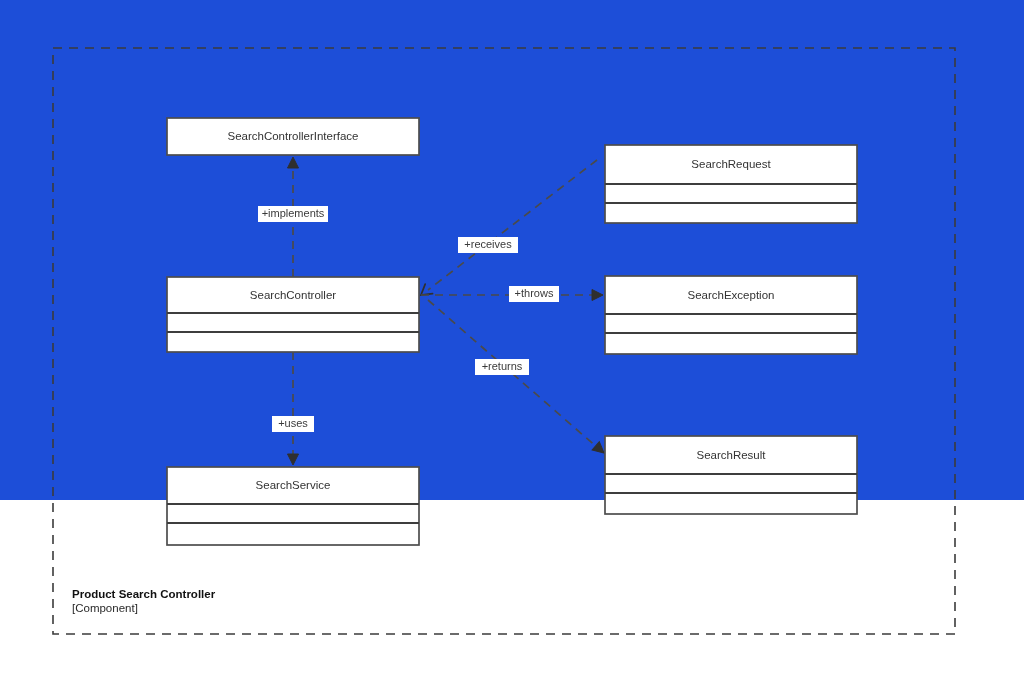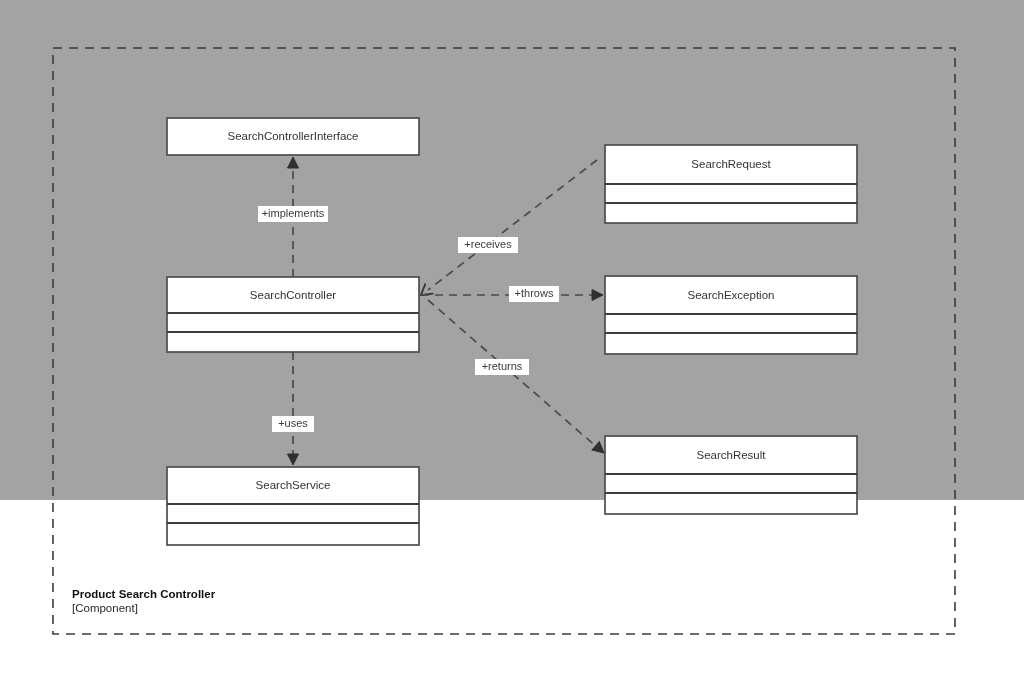--- a/index.html
+++ b/index.html
@@ -11,21 +11,21 @@
   body {
     width: 1024px;
     height: 688px;
     font-family: "Liberation Sans", "DejaVu Sans", sans-serif;
     overflow: hidden;
   }
   #diagram-root {
     position: relative;
     width: 1024px;
     height: 500px;
-    background: #a3a3a3;
+    background: #1d4ed8;
   }
   svg.diagram-canvas {
     display: block;
     width: 1024px;
     height: 688px;
   }
   .boundary-rect {
     fill: none;
     stroke: #3b3b3b;
     stroke-width: 1.6;

